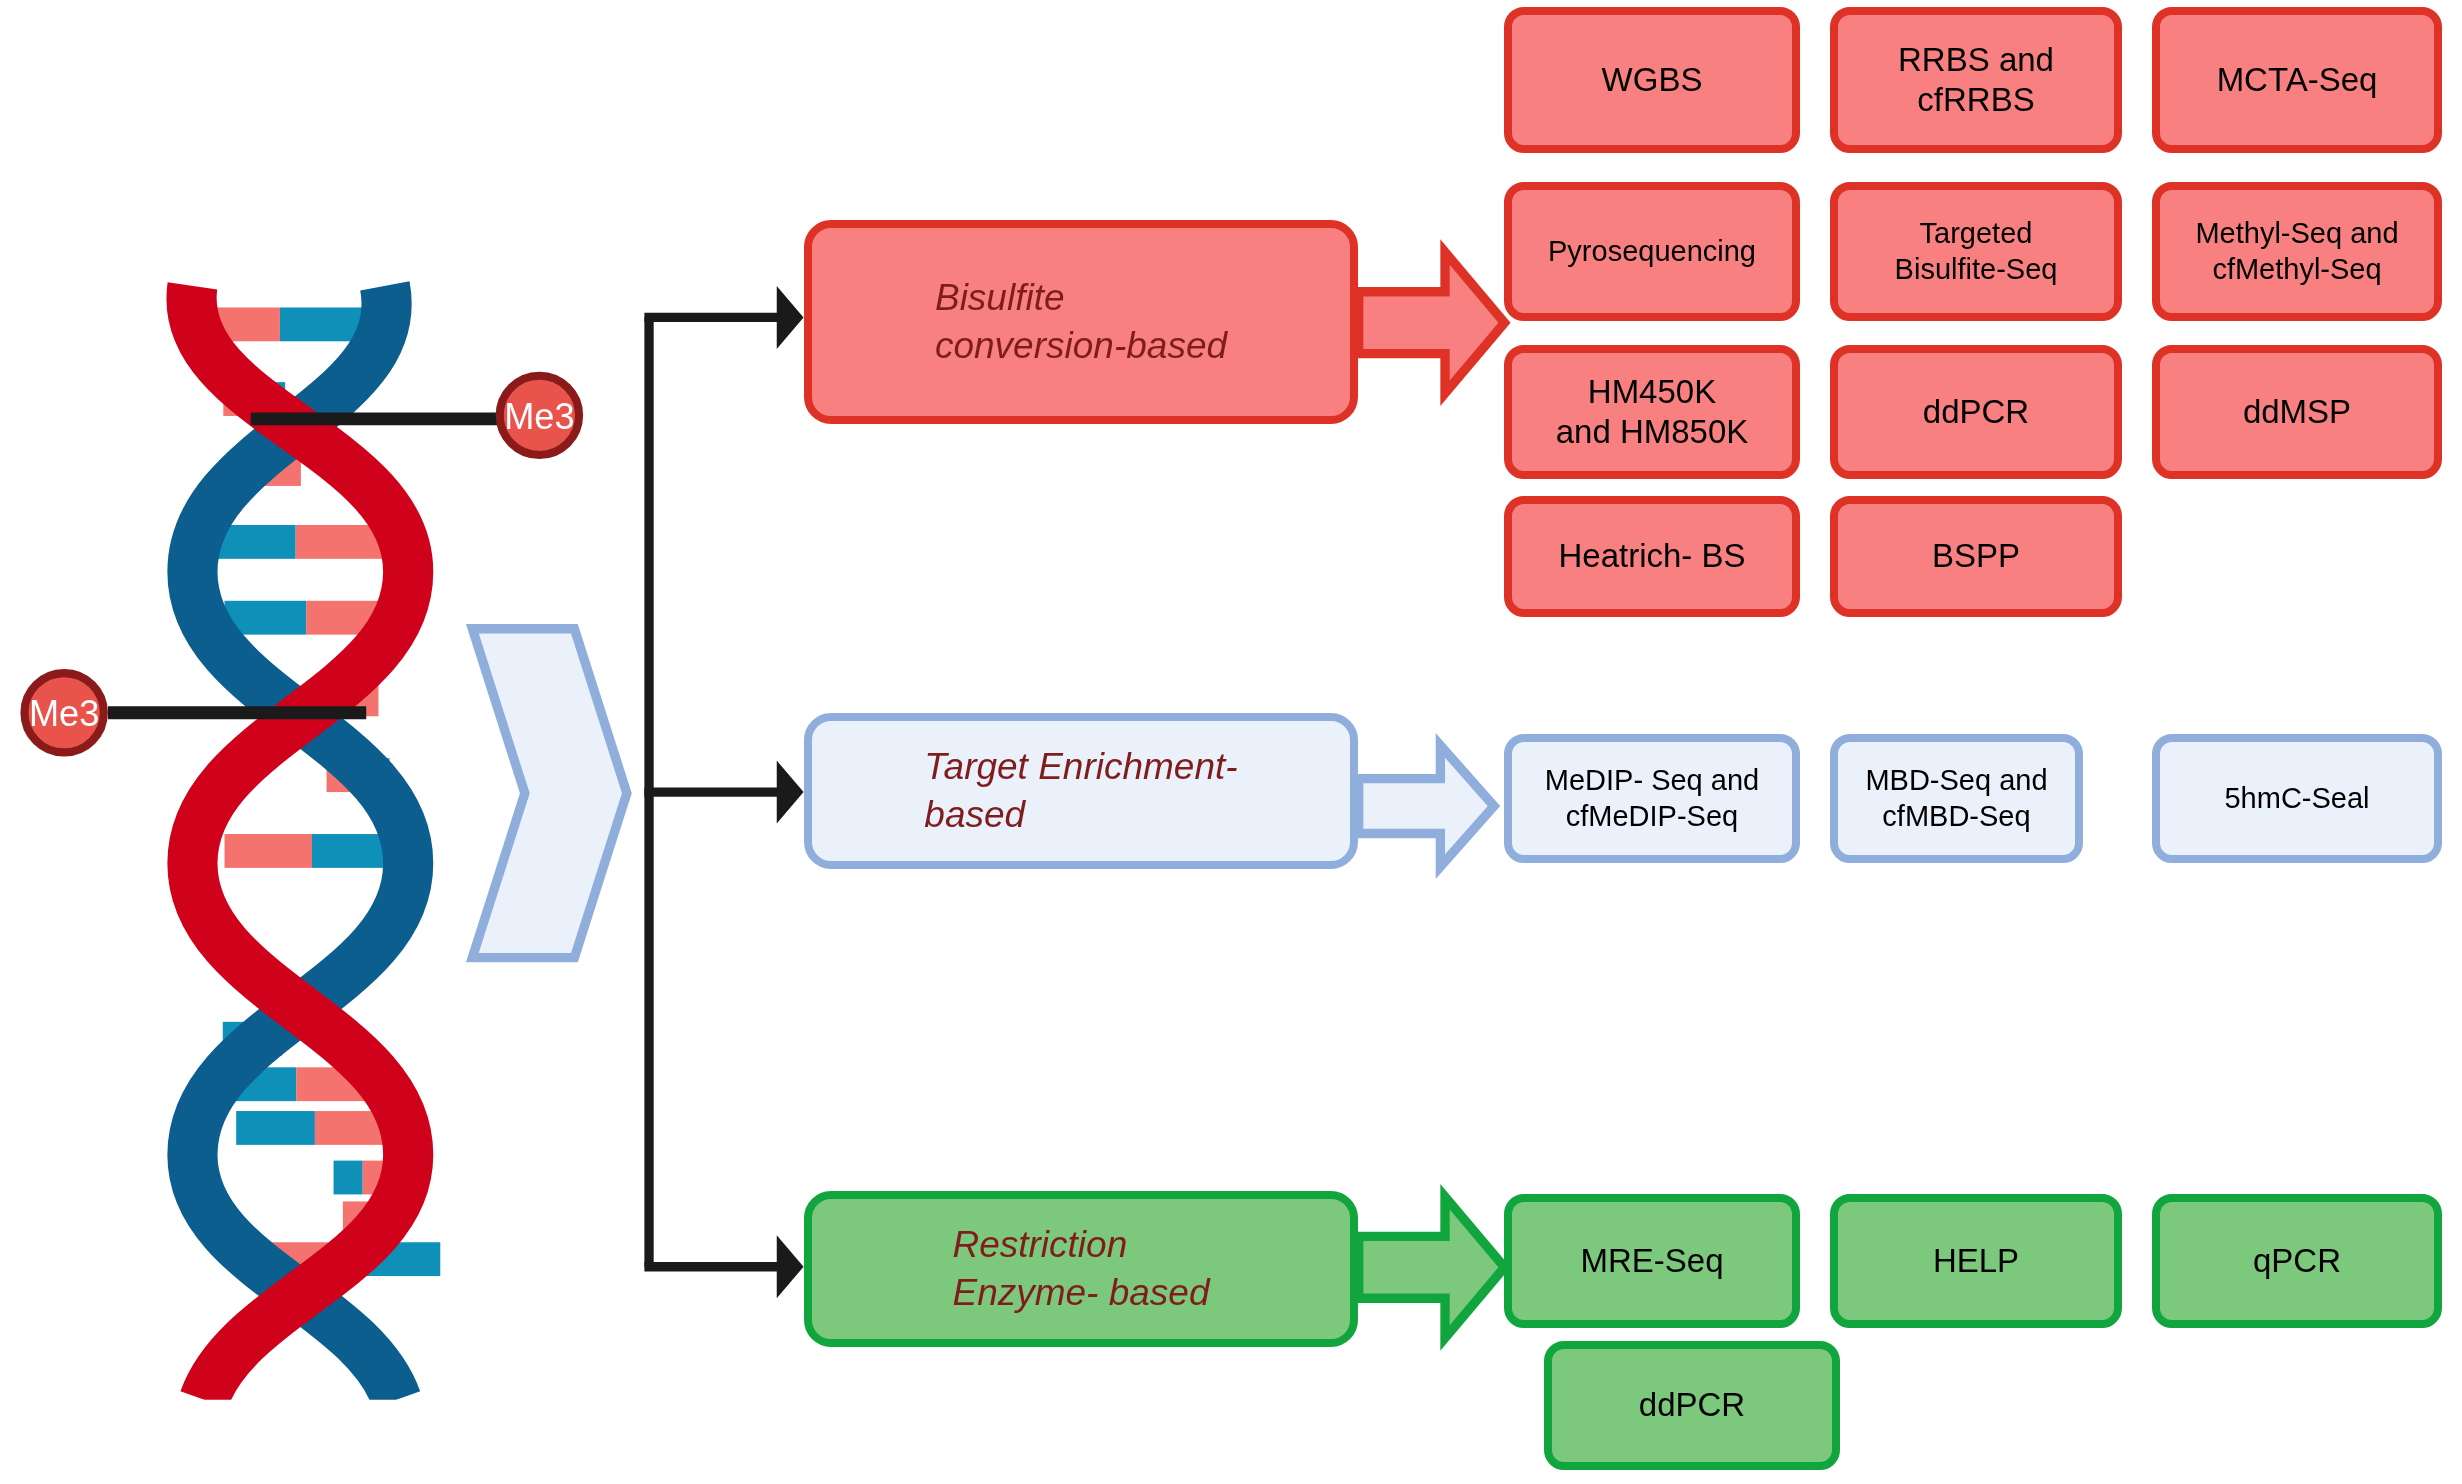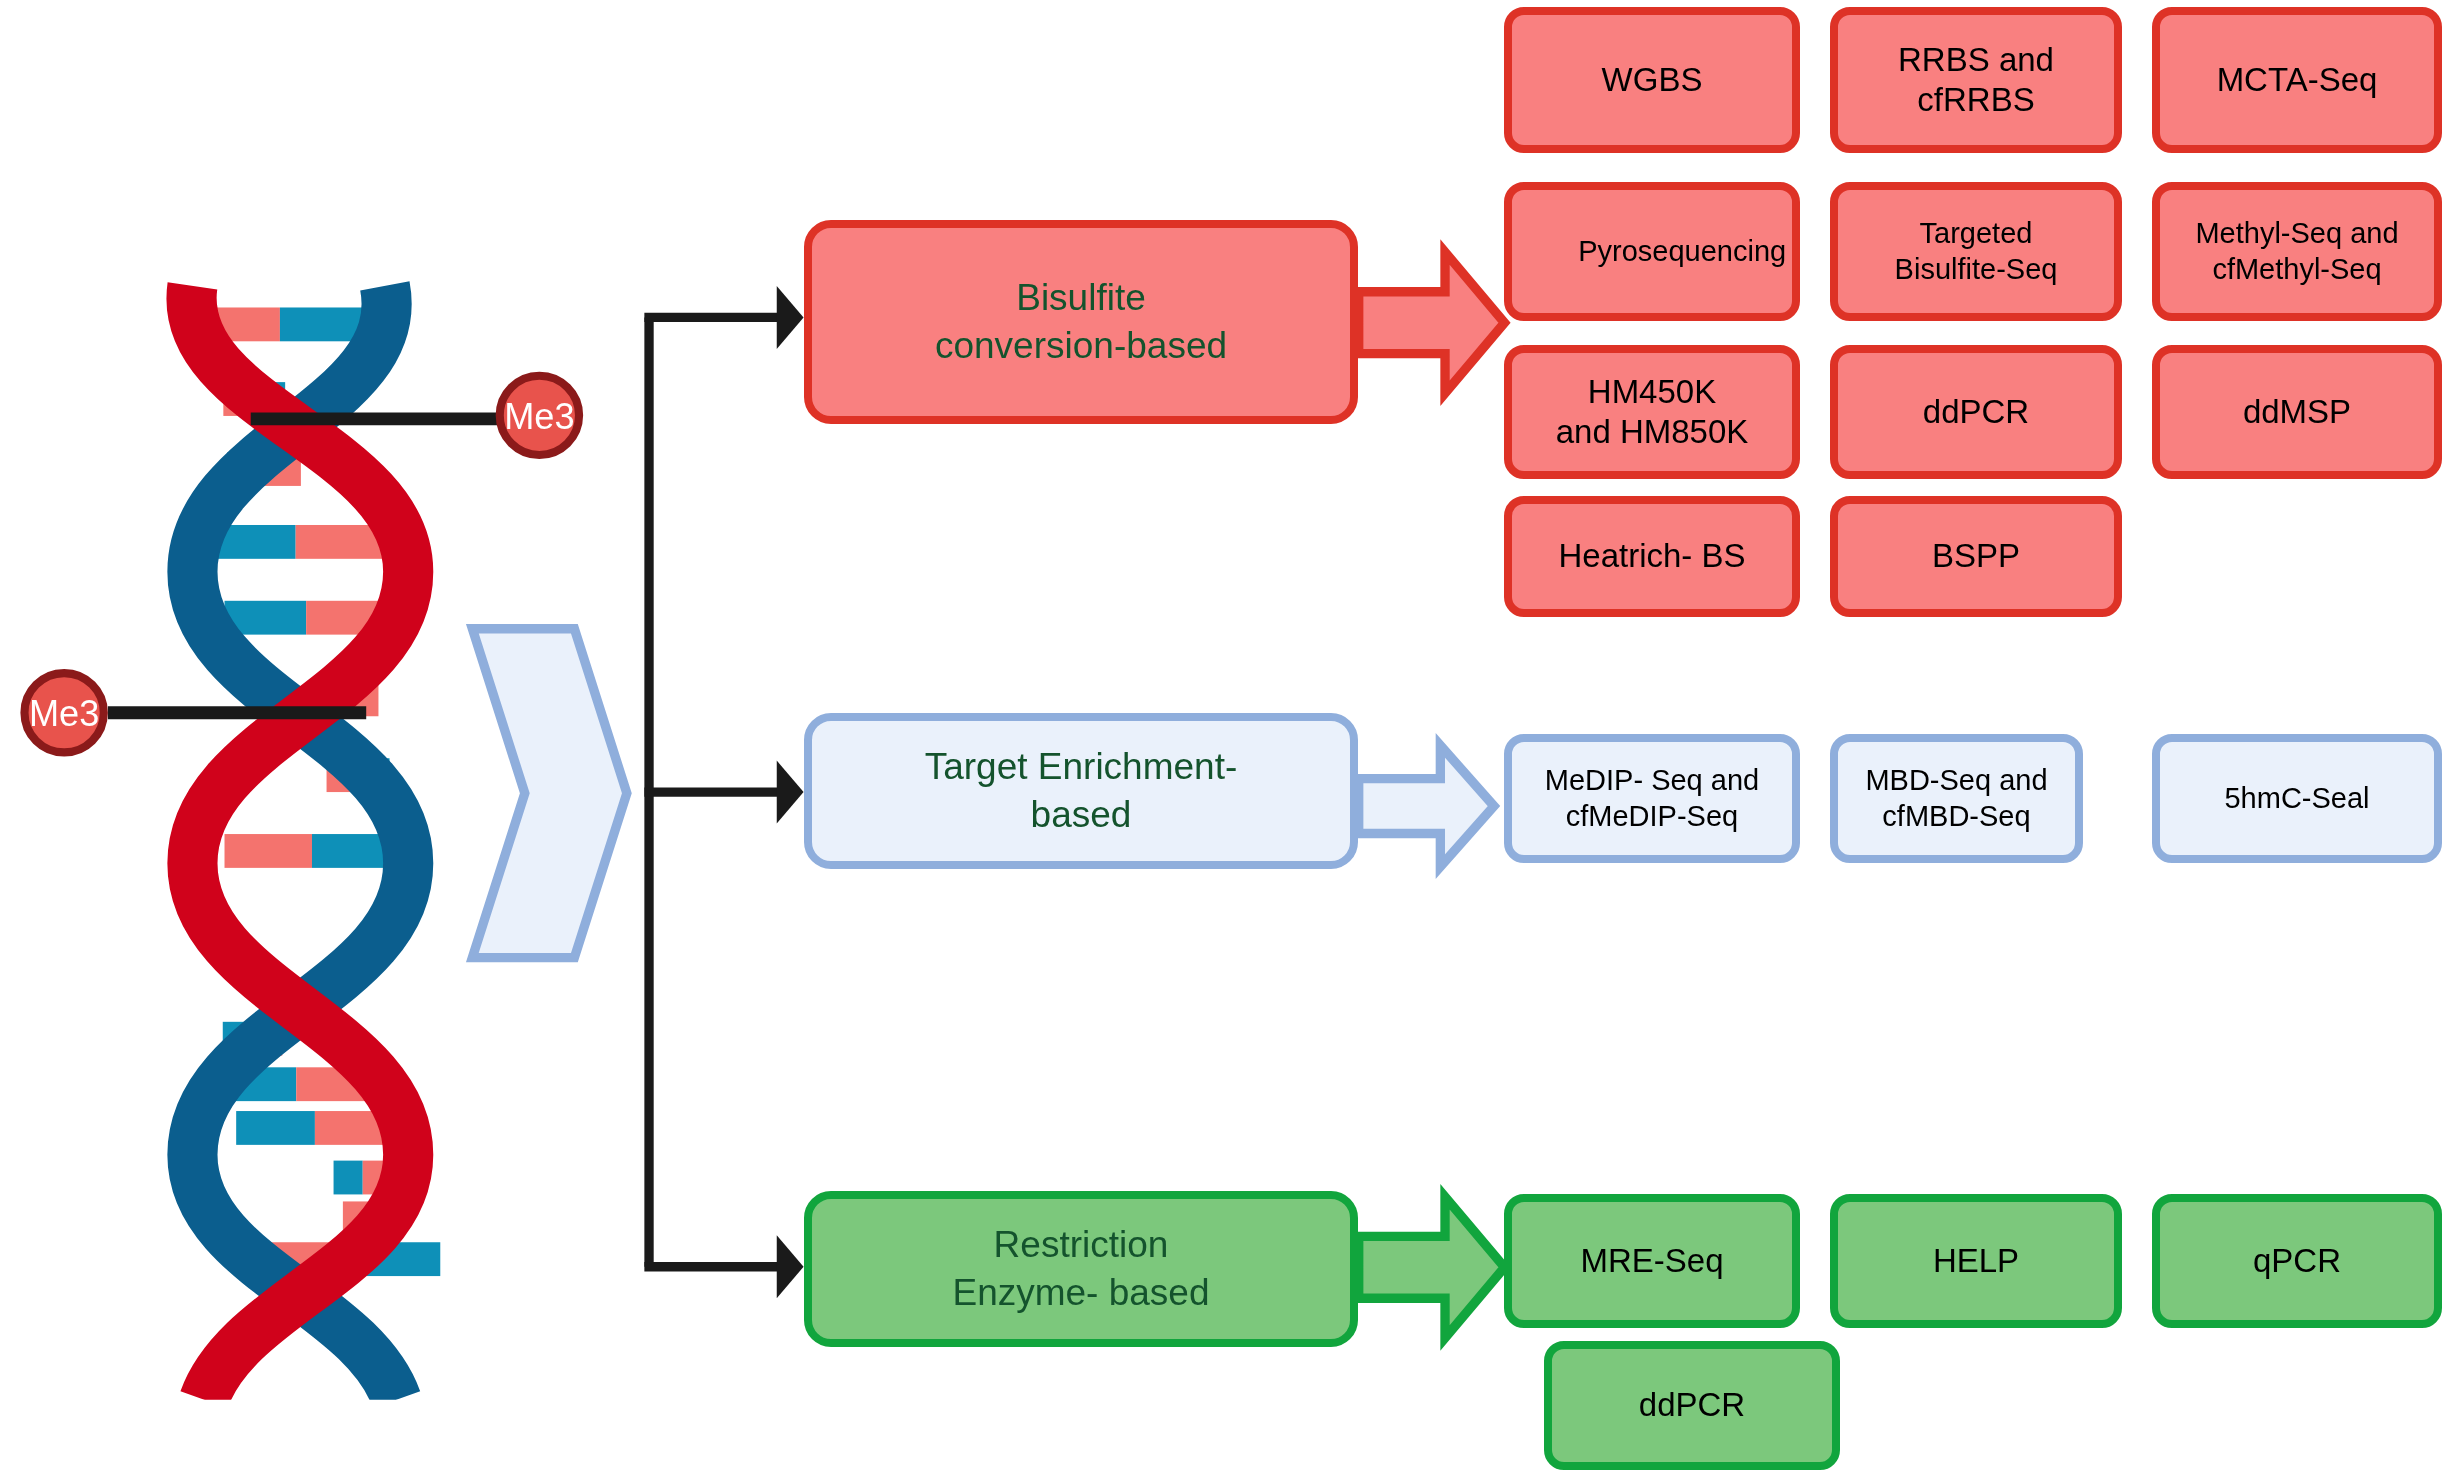--- a/index.html
+++ b/index.html
@@ -18,22 +18,22 @@
     padding:3.5px 5.8px;
     white-space:pre-line;
   }
   .box.red{background:#F98080;border:8.2px solid #DE3226;}
   .box.blue{background:#EAF1FB;border:8.2px solid #8FAEDC;}
   .box.green{background:#7CC87C;border:8.2px solid #11A53D;}
 
   
   .cat{
     position:absolute;box-sizing:border-box;
-    display:flex;align-items:center;justify-content:center;text-align:center;
-    border-radius:27px;color:#14532d;line-height:1.3;white-space:pre-line;
+    display:flex;align-items:center;justify-content:center;text-align:left;
+    border-radius:27px;color:#7f1d1d;line-height:1.3;white-space:pre-line;font-style:italic;
   }
   .cat.red{background:#F98080;border:8.7px solid #DE3226;}
   .cat.blue{background:#EAF1FB;border:8.2px solid #8FAEDC;}
   .cat.green{background:#7CC87C;border:8.7px solid #11A53D;}
 
   .fs-big{font-size:37px;}
   .fs-mid{font-size:33px;}
   .fs-sm{font-size:29px;}
 
   svg.layer{position:absolute;left:0;top:0;width:2462px;height:1485px;pointer-events:none;}
@@ -158,21 +158,21 @@
     <span>WGBS</span>
   </div>
   <div class="box red fs-mid" style="left:1830px;top:7px;width:292px;height:146px;">
     <span>RRBS and
 cfRRBS</span>
   </div>
   <div class="box red fs-mid" style="left:2152px;top:7px;width:290px;height:146px;">
     <span>MCTA-Seq</span>
   </div>
 
-  <div class="box red fs-sm" style="left:1504px;top:182px;width:296px;height:139px;justify-content:flex-end;">
+  <div class="box red fs-sm" style="left:1504px;top:182px;width:296px;height:139px;">
     <span>Pyrosequencing</span>
   </div>
   <div class="box red fs-sm" style="left:1830px;top:182px;width:292px;height:139px;">
     <span>Targeted
 Bisulfite-Seq</span>
   </div>
   <div class="box red fs-sm" style="left:2152px;top:182px;width:290px;height:139px;">
     <span>Methyl-Seq and
 cfMethyl-Seq</span>
   </div>

